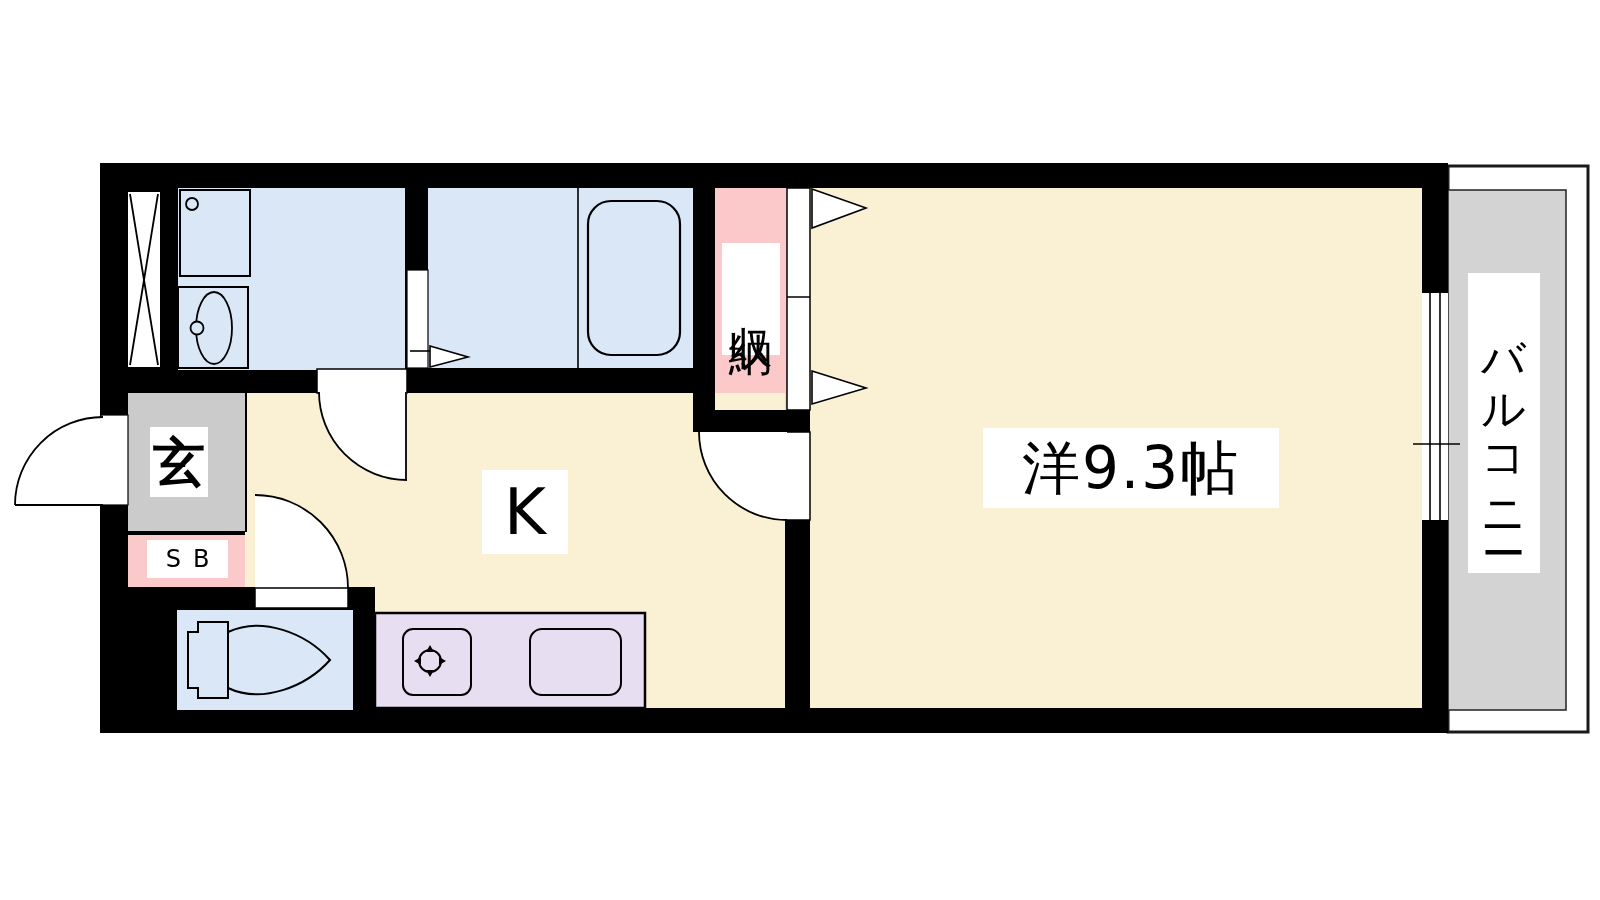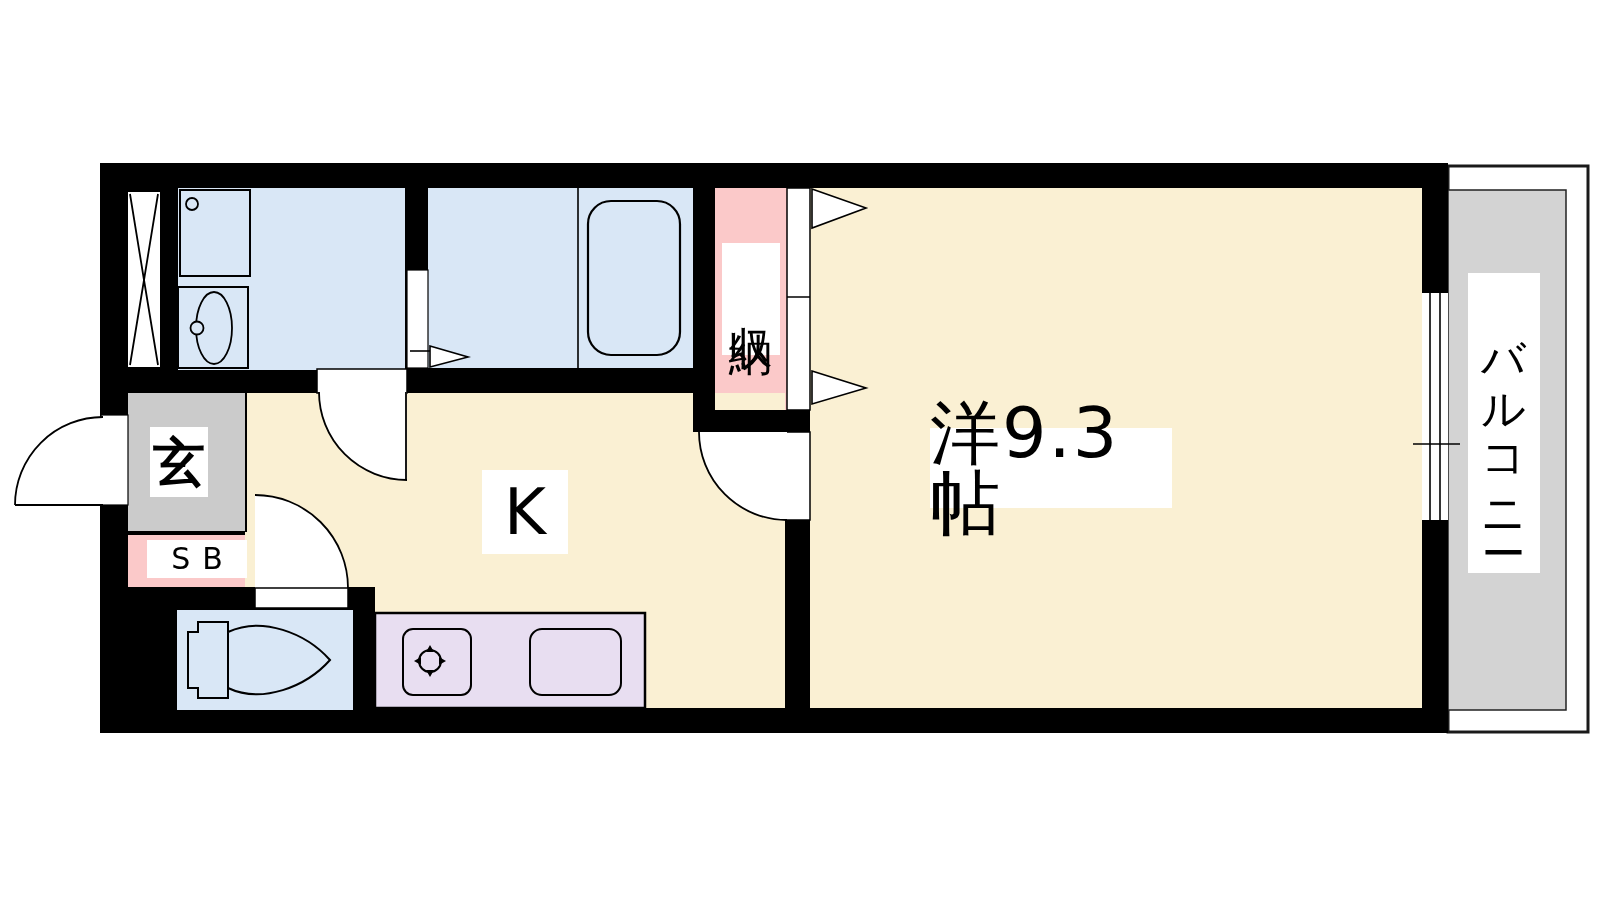--- a/index.html
+++ b/index.html
@@ -4,24 +4,24 @@
 <style>
   html,body{margin:0;padding:0;background:#ffffff;}
   body{width:1600px;height:900px;overflow:hidden;}
   .plan{position:relative;width:1600px;height:900px;background:#ffffff;
         font-family:"DejaVu Sans","Liberation Sans",sans-serif;}
   .plan svg{position:absolute;left:0;top:0;}
   .lbl{position:absolute;background:#ffffff;color:#000;display:flex;
        align-items:center;justify-content:center;line-height:1;font-weight:500;}
   .vert{writing-mode:vertical-rl;text-orientation:mixed;}
   .lbl-genkan{left:150px;top:427px;width:58px;height:70px;font-size:52px;font-weight:600;}
-  .lbl-sb{left:147px;top:540px;width:100px;height:38px;font-size:30px;letter-spacing:12px;text-indent:12px;}
+  .lbl-sb{left:147px;top:540px;width:81px;height:38px;font-size:24px;letter-spacing:12px;text-indent:12px;}
   .lbl-closet{left:722px;top:243px;width:58px;height:112px;font-size:44px;letter-spacing:8px;}
   .lbl-k{left:482px;top:470px;width:86px;height:84px;font-size:64px;}
-  .lbl-room{left:930px;top:428px;width:242px;height:80px;font-size:70px;letter-spacing:2px;}
+  .lbl-room{left:983px;top:428px;width:296px;height:80px;font-size:58px;letter-spacing:2px;}
   .lbl-balcony{left:1468px;top:273px;width:72px;height:300px;font-size:44px;letter-spacing:5px;}
 </style>
 </head>
 <body>
 
 <div class="plan">
 <svg width="1600" height="900" viewBox="0 0 1600 900">
 
   <rect x="1448" y="166" width="140" height="566" fill="#ffffff" stroke="#1a1a1a" stroke-width="3"></rect>
   <rect x="1448" y="190" width="118" height="520" fill="#D3D3D3" stroke="#222222" stroke-width="1.5"></rect>

